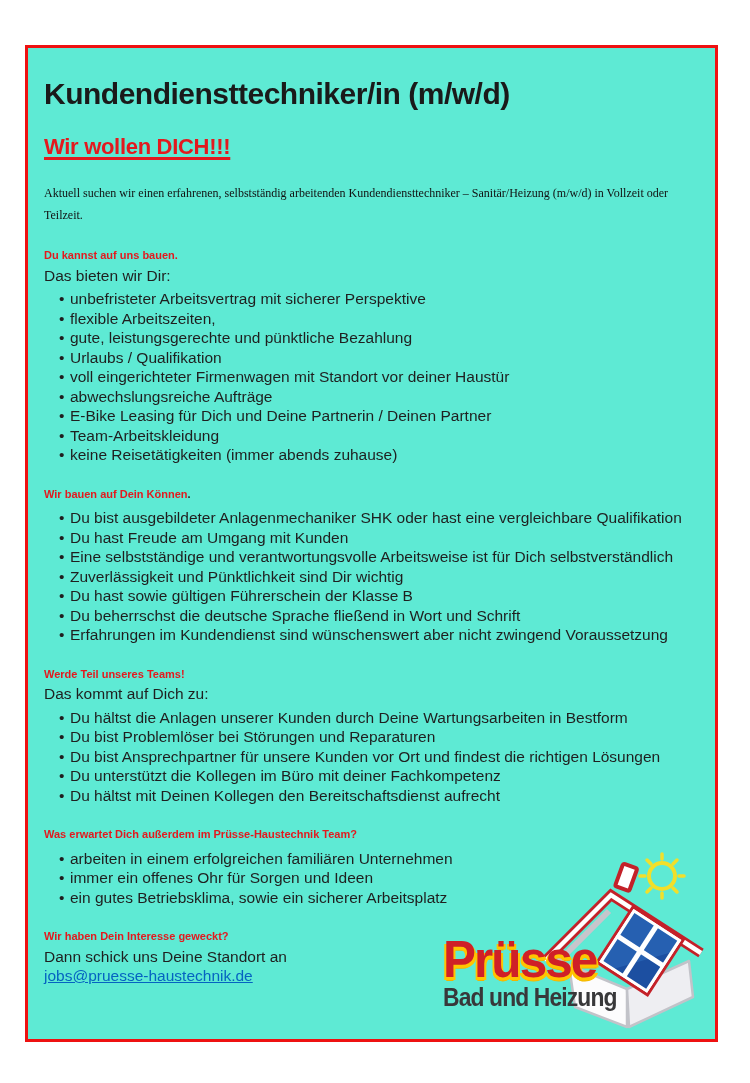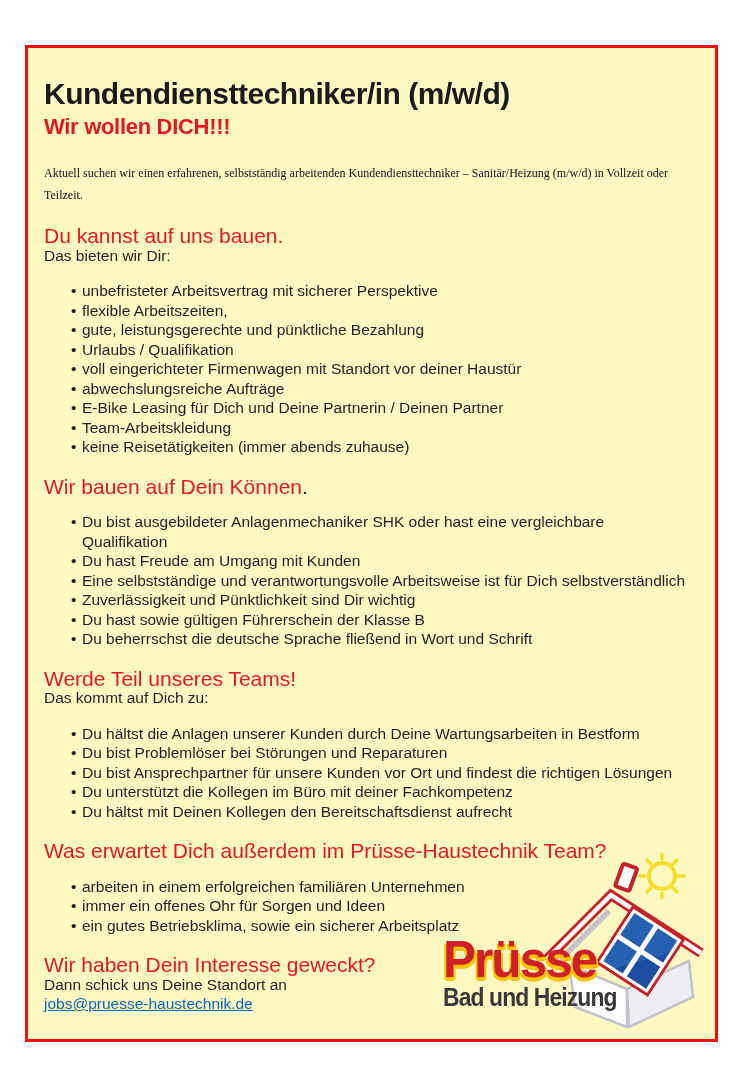--- a/index.html
+++ b/index.html
@@ -9,66 +9,68 @@
     overflow:hidden;
     font-family:"Liberation Sans", sans-serif;
     color:#1f1f1f;
     position:relative;
   }
   .frame{
     position:absolute;
     left:25px; top:45px;
     width:687px; height:991px;
     border:3px solid #ee1111;
-    background:#fef9c3;
+    background:#5eead4;
     box-sizing:content-box;
   }
   .content{
     position:absolute;
     left:16px; right:12px; top:26px;
   }
   .job-title{
     font-size:30px;
     font-weight:bold;
     line-height:40px;
     letter-spacing:-0.5px;
     color:#1a1a1a;
     margin:0;
   }
   .tagline{
+    margin-top:20px;
     font-size:22px;
     font-weight:bold;
     color:#e3191e;
+    text-decoration:underline;
     text-decoration-thickness:2.5px;
     text-underline-offset:3px;
     letter-spacing:-0.3px;
   }
   .intro{
     margin:22px 0 0 0;
     font-family:"Liberation Serif", serif;
     font-size:12px;
     line-height:22px;
     max-width:655px;
     color:#111;
   }
   section{margin-top:20px;}
   .sec-head{
-    font-size:21px;
-    font-weight:normal;
+    font-size:11px;
+    font-weight:bold;
     line-height:19.5px;
     color:#e3191e;
   }
   .sec-head .black-dot{color:#1f1f1f;}
   .sec-sub{
     font-size:15.5px;
     line-height:19.5px;
     color:#1f1f1f;
   }
   ul.bullets{
-    margin:16px; padding:0 0 0 11px;
+    margin:4px; padding:0 0 0 11px;
     list-style:none;
   }
   ul.bullets li{
     position:relative;
     padding-left:11px;
     font-size:15.5px;
     line-height:19.5px;
     color:#1f1f1f;
     max-width:645px;
   }
@@ -152,20 +154,21 @@
       <div class="sec-head">
         <span>Wir bauen auf Dein Können</span><span class="black-dot">.</span>
       </div>
       <ul class="bullets">
         <li>Du bist ausgebildeter Anlagenmechaniker SHK oder hast eine vergleichbare Qualifikation</li>
         <li>Du hast Freude am Umgang mit Kunden</li>
         <li>Eine selbstständige und verantwortungsvolle Arbeitsweise ist für Dich selbstverständlich</li>
         <li>Zuverlässigkeit und Pünktlichkeit sind Dir wichtig</li>
         <li>Du hast sowie gültigen Führerschein der Klasse B</li>
         <li>Du beherrschst die deutsche Sprache fließend in Wort und Schrift</li>
+        <li>Erfahrungen im Kundendienst sind wünschenswert aber nicht zwingend Voraussetzung</li>
       </ul>
     </section>
 
     <section>
       <div class="sec-head">Werde Teil unseres Teams!</div>
       <div class="sec-sub">Das kommt auf Dich zu:</div>
       <ul class="bullets">
         <li>Du hältst die Anlagen unserer Kunden durch Deine Wartungsarbeiten in Bestform</li>
         <li>Du bist Problemlöser bei Störungen und Reparaturen</li>
         <li>Du bist Ansprechpartner für unsere Kunden vor Ort und findest die richtigen Lösungen</li>

